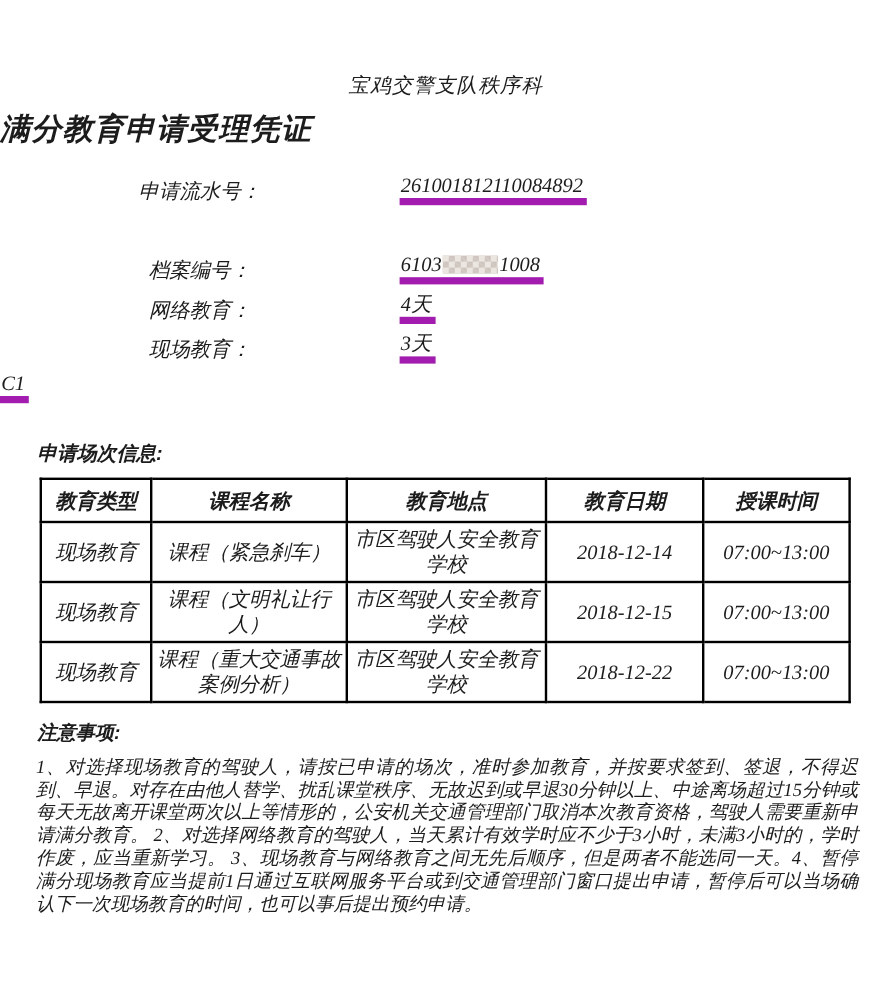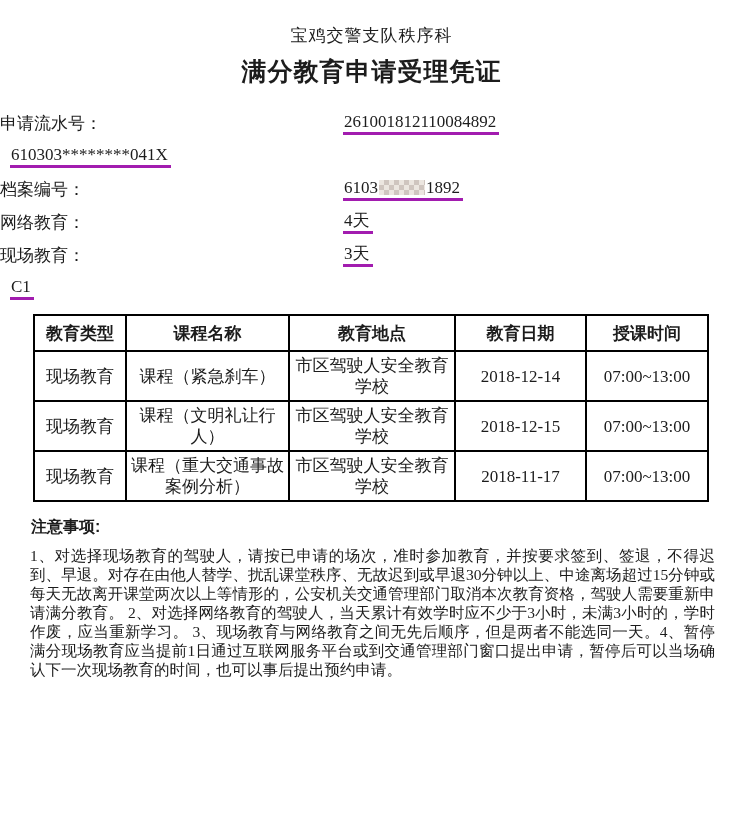--- a/index.html
+++ b/index.html
@@ -1,38 +1,39 @@
 <!DOCTYPE html>
 <html lang="zh"><head>
 <meta charset="utf-8">
 <style>
   html,body{margin:0;padding:0;background:#ffffff;}
   body{width:743px;height:823px;overflow:hidden;color:#1c1c1c;}
   .doc{
     box-sizing:border-box;width:743px;height:823px;
-    padding-top:24px;
+    padding-top:60px;
     font-family:"Liberation Serif","DejaVu Serif",serif;
+    font-style:italic;
   }
   .org-name{
     text-align:center;font-size:17px;letter-spacing:1px;
   }
   .doc-title{
-    text-align:center;font-size:25px;font-weight:bold;letter-spacing:1px;
+    text-align:left;font-size:25px;font-weight:bold;letter-spacing:1px;
     font-family:"Liberation Sans","DejaVu Sans",sans-serif;
     margin-top:8px;
   }
   .fields{margin-top:28px;}
   .field-row{
     display:flex;align-items:flex-end;
     height:19px;margin-bottom:14px;font-size:17px;
   }
-  .field-label{width:333px;text-align:left;white-space:pre;}
+  .field-label{width:333px;text-align:center;white-space:pre;}
   .field-value{
-    margin-left:10px;white-space:pre;
-    border-bottom:3px solid #a21caf;
+    white-space:pre;
+    border-bottom:6px solid #a21caf;
     padding:0 3px 2px 1px;line-height:17px;
   }
   .redaction{
     display:inline-block;width:46px;height:15px;vertical-align:-2px;margin:0 1px;
     background-color:#e8e1db;
     background-image:
       linear-gradient(45deg,#cfc5bf 25%,transparent 25%,transparent 75%,#cfc5bf 75%),
       linear-gradient(45deg,#cfc5bf 25%,#ece6e0 25%,#ece6e0 75%,#cfc5bf 75%);
     background-size:10px 10px;
     background-position:0 0,5px 5px;
@@ -81,46 +82,46 @@
 
   <div class="fields">
 
     <div class="field-row">
       <span class="field-label">申请流水号：</span>
       <span class="field-value">261001812110084892</span>
     </div>
 
 
     <div class="field-row">
-      <span class="field-value">610303********041X</span>
     </div>
 
     <div class="field-row">
       <span class="field-label">档案编号：</span>
-      <span class="field-value"><span>6103</span><span class="redaction"></span><span>1892</span></span>
+      <span class="field-value"><span>6103</span><span class="redaction"></span><span>1008</span></span>
     </div>
 
     <div class="field-row">
       <span class="field-label">网络教育：</span>
       <span class="field-value">4天</span>
     </div>
 
     <div class="field-row">
       <span class="field-label">现场教育：</span>
       <span class="field-value">3天</span>
     </div>
 
     <div class="field-row">
       <span class="field-value">C1</span>
     </div>
 
 
 
   </div>
 
+  <div class="section-heading">申请场次信息:</div>
 
   <table class="sessions">
     <colgroup>
       <col class="col-type">
         <col class="col-course">
         <col class="col-place">
         <col class="col-date">
         <col class="col-time">
     </colgroup>
     <thead>
@@ -144,21 +145,21 @@
         <td>现场教育</td>
         <td>课程（文明礼让行人）</td>
         <td>市区驾驶人安全教育学校</td>
         <td>2018-12-15</td>
         <td>07:00~13:00</td>
       </tr>
       <tr>
         <td>现场教育</td>
         <td>课程（重大交通事故案例分析）</td>
         <td>市区驾驶人安全教育学校</td>
-        <td>2018-11-17</td>
+        <td>2018-12-22</td>
         <td>07:00~13:00</td>
       </tr>
     </tbody>
   </table>
 
   <div class="notes-heading">注意事项:</div>
   <div class="notes-body">1、对选择现场教育的驾驶人，请按已申请的场次，准时参加教育，并按要求签到、签退，不得迟到、早退。对存在由他人替学、扰乱课堂秩序、无故迟到或早退30分钟以上、中途离场超过15分钟或每天无故离开课堂两次以上等情形的，公安机关交通管理部门取消本次教育资格，驾驶人需要重新申请满分教育。 2、对选择网络教育的驾驶人，当天累计有效学时应不少于3小时，未满3小时的，学时作废，应当重新学习。 3、现场教育与网络教育之间无先后顺序，但是两者不能选同一天。4、暂停满分现场教育应当提前1日通过互联网服务平台或到交通管理部门窗口提出申请，暂停后可以当场确认下一次现场教育的时间，也可以事后提出预约申请。</div>
 
 </div>
 

